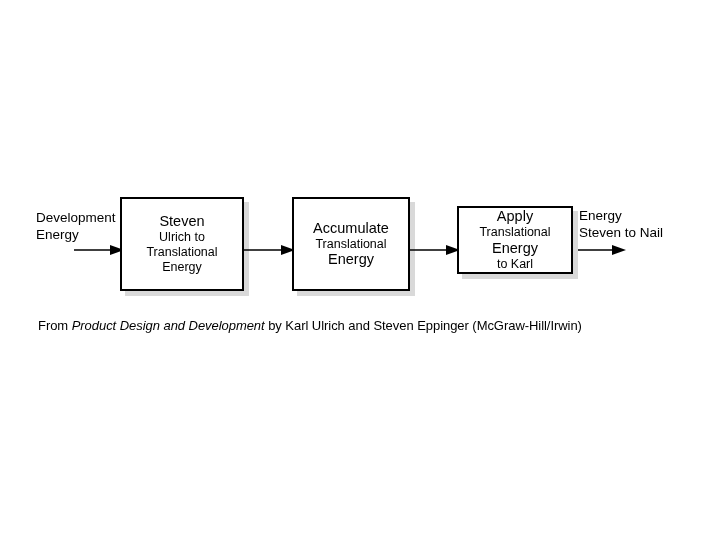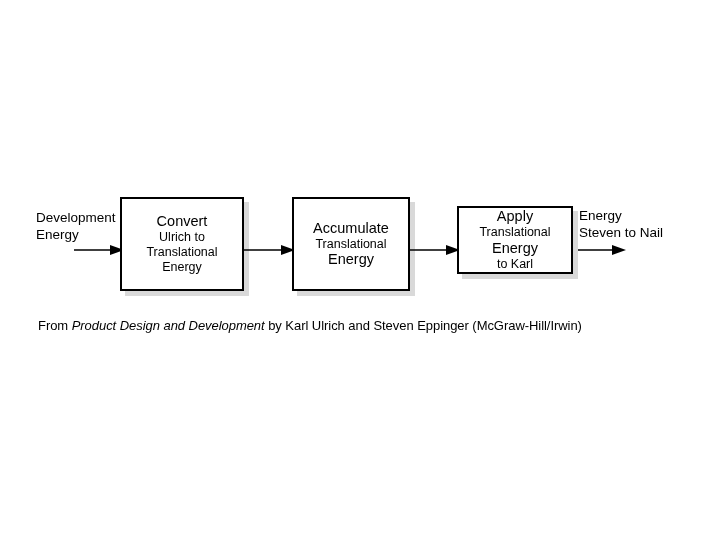--- a/index.html
+++ b/index.html
@@ -109,21 +109,21 @@
     </div>
 
     <div class="arrow" id="arrow-in">
       <svg width="50" height="12" viewBox="0 0 50 12" xmlns="http://www.w3.org/2000/svg">
         <line x1="0" y1="6" x2="38" y2="6" stroke="#000000" stroke-width="1.6"></line>
         <polygon points="36,1 50,6 36,11" fill="#000000"></polygon>
       </svg>
     </div>
 
     <div class="proc-box" id="box-convert">
-      <span class="box-line line-lg">Convert</span>
+      <span class="box-line line-lg">Steven</span>
       <span class="box-line line-sm">Ulrich to</span>
       <span class="box-line line-sm">Translational</span>
       <span class="box-line line-sm">Energy</span>
     </div>
 
     <div class="arrow" id="arrow-1">
       <svg width="52" height="12" viewBox="0 0 52 12" xmlns="http://www.w3.org/2000/svg">
         <line x1="0" y1="6" x2="40" y2="6" stroke="#000000" stroke-width="1.6"></line>
         <polygon points="38,1 52,6 38,11" fill="#000000"></polygon>
       </svg>

